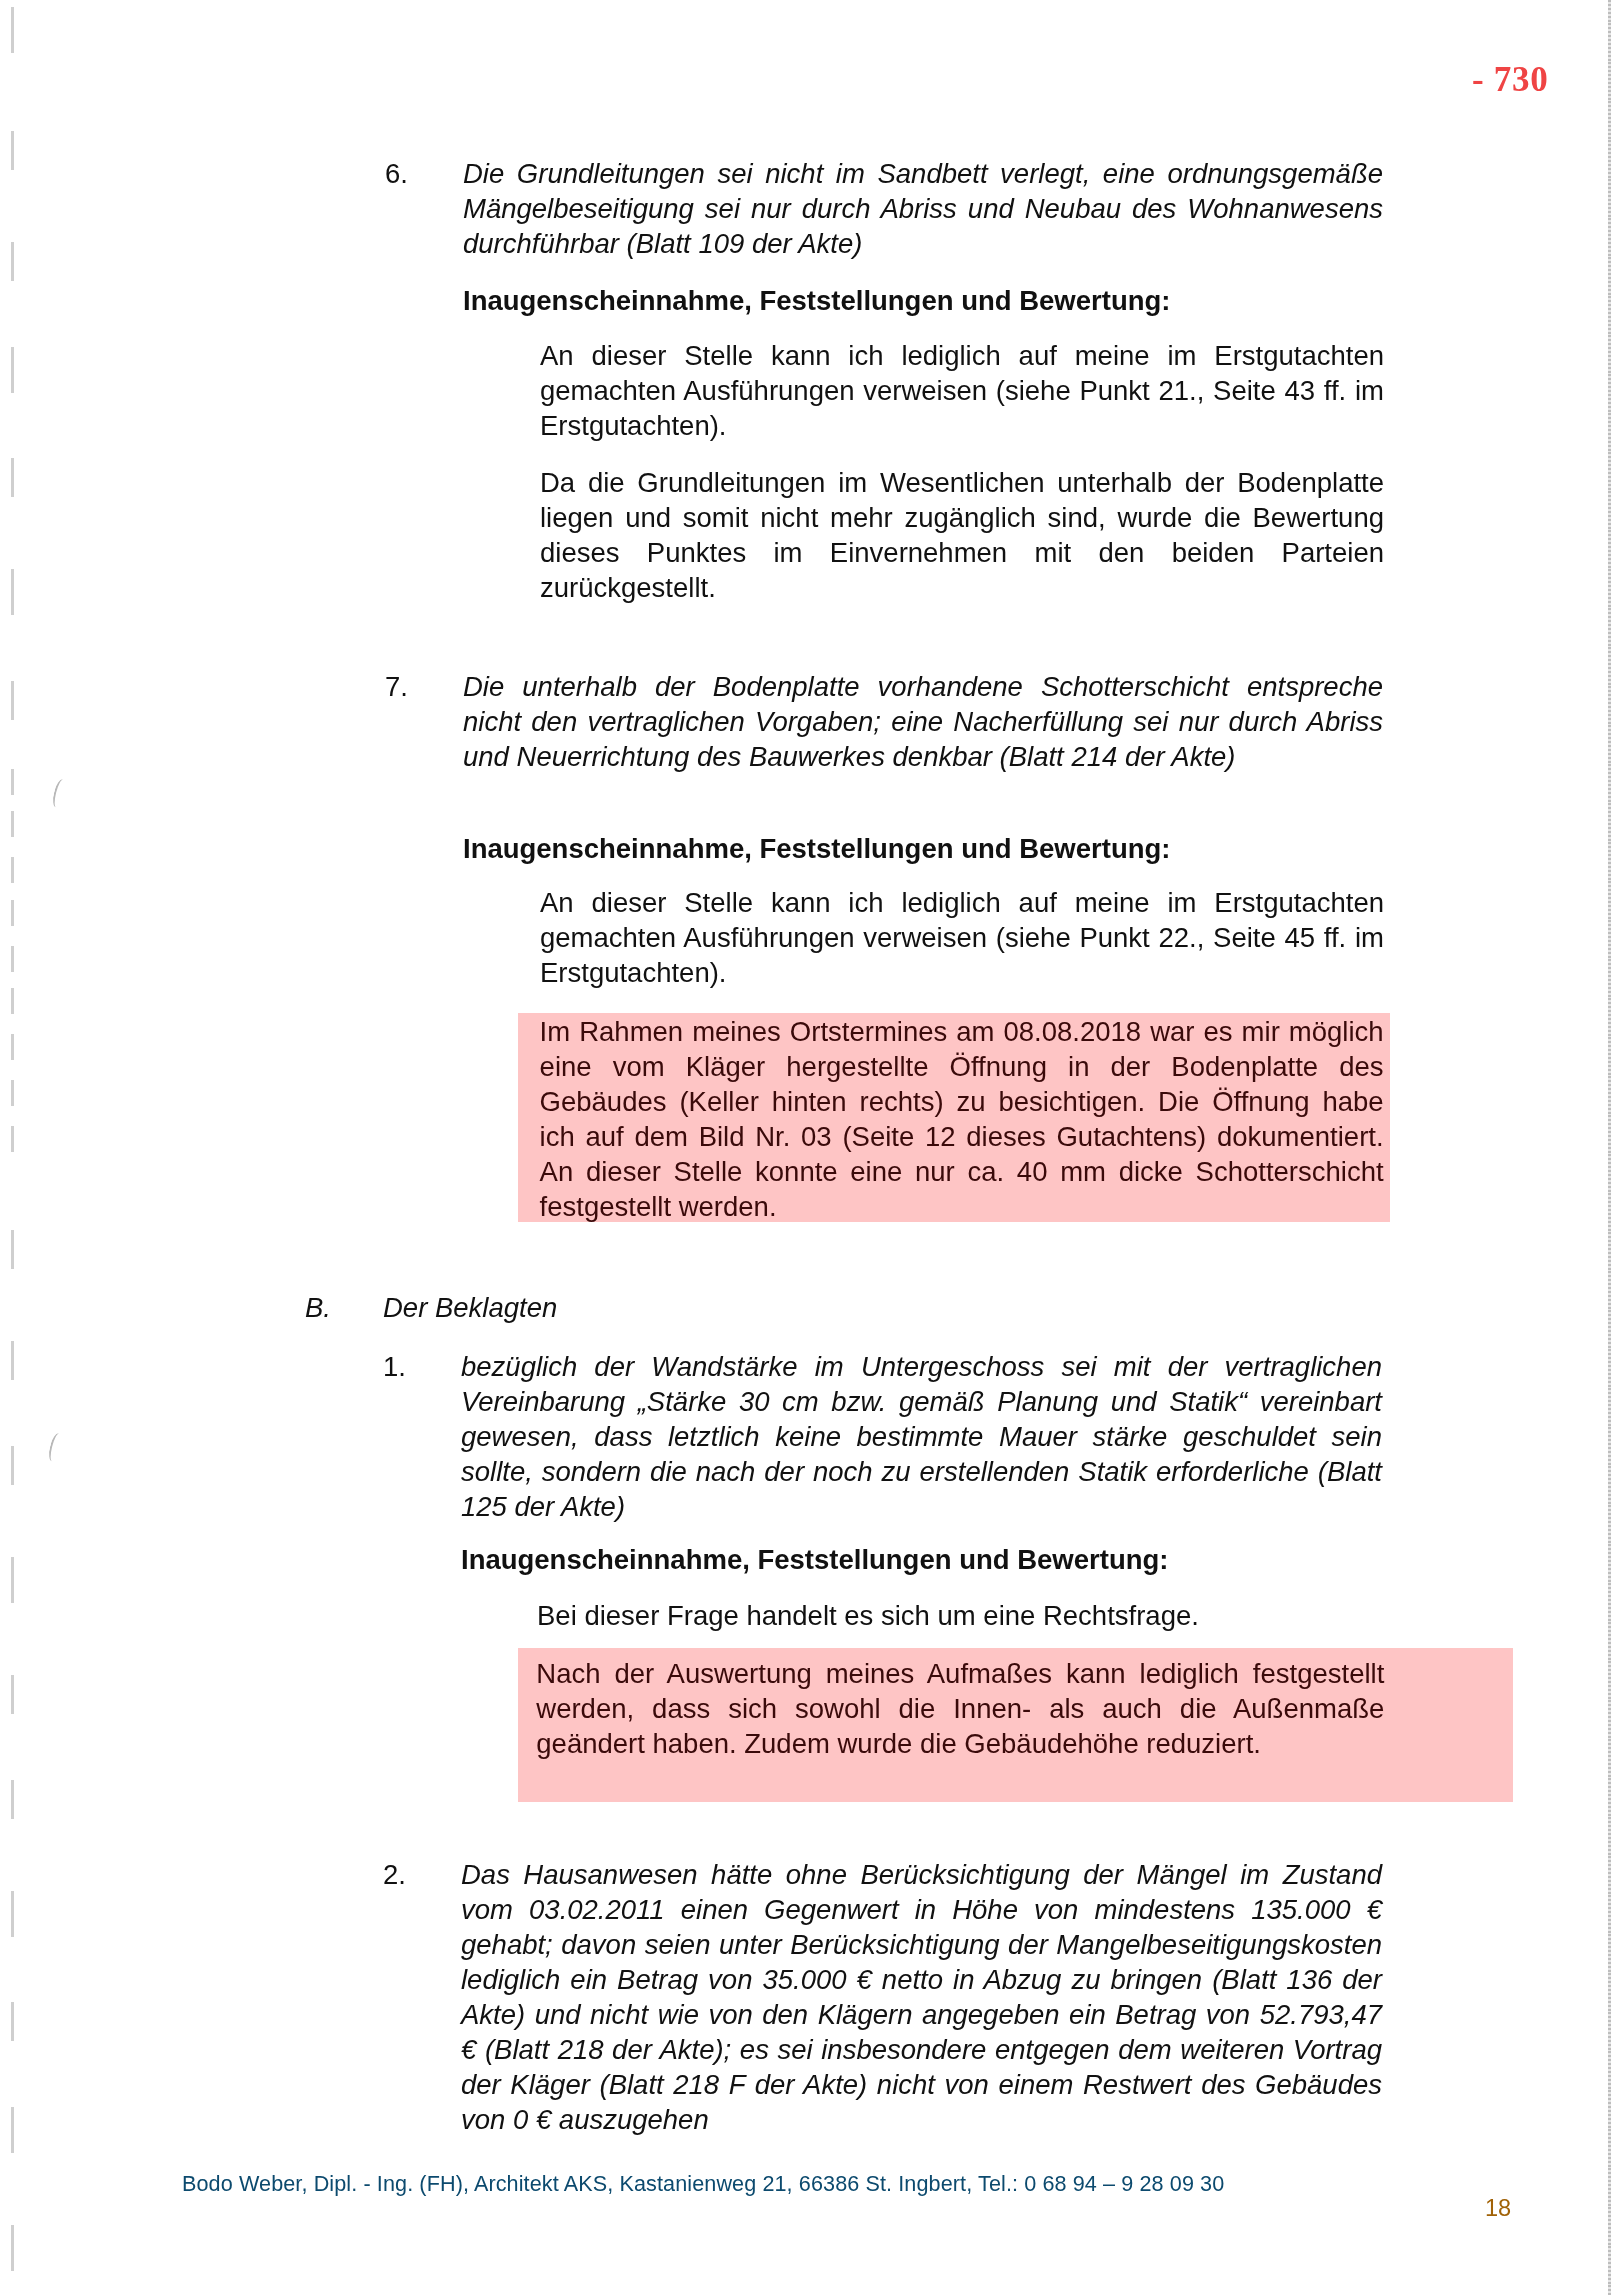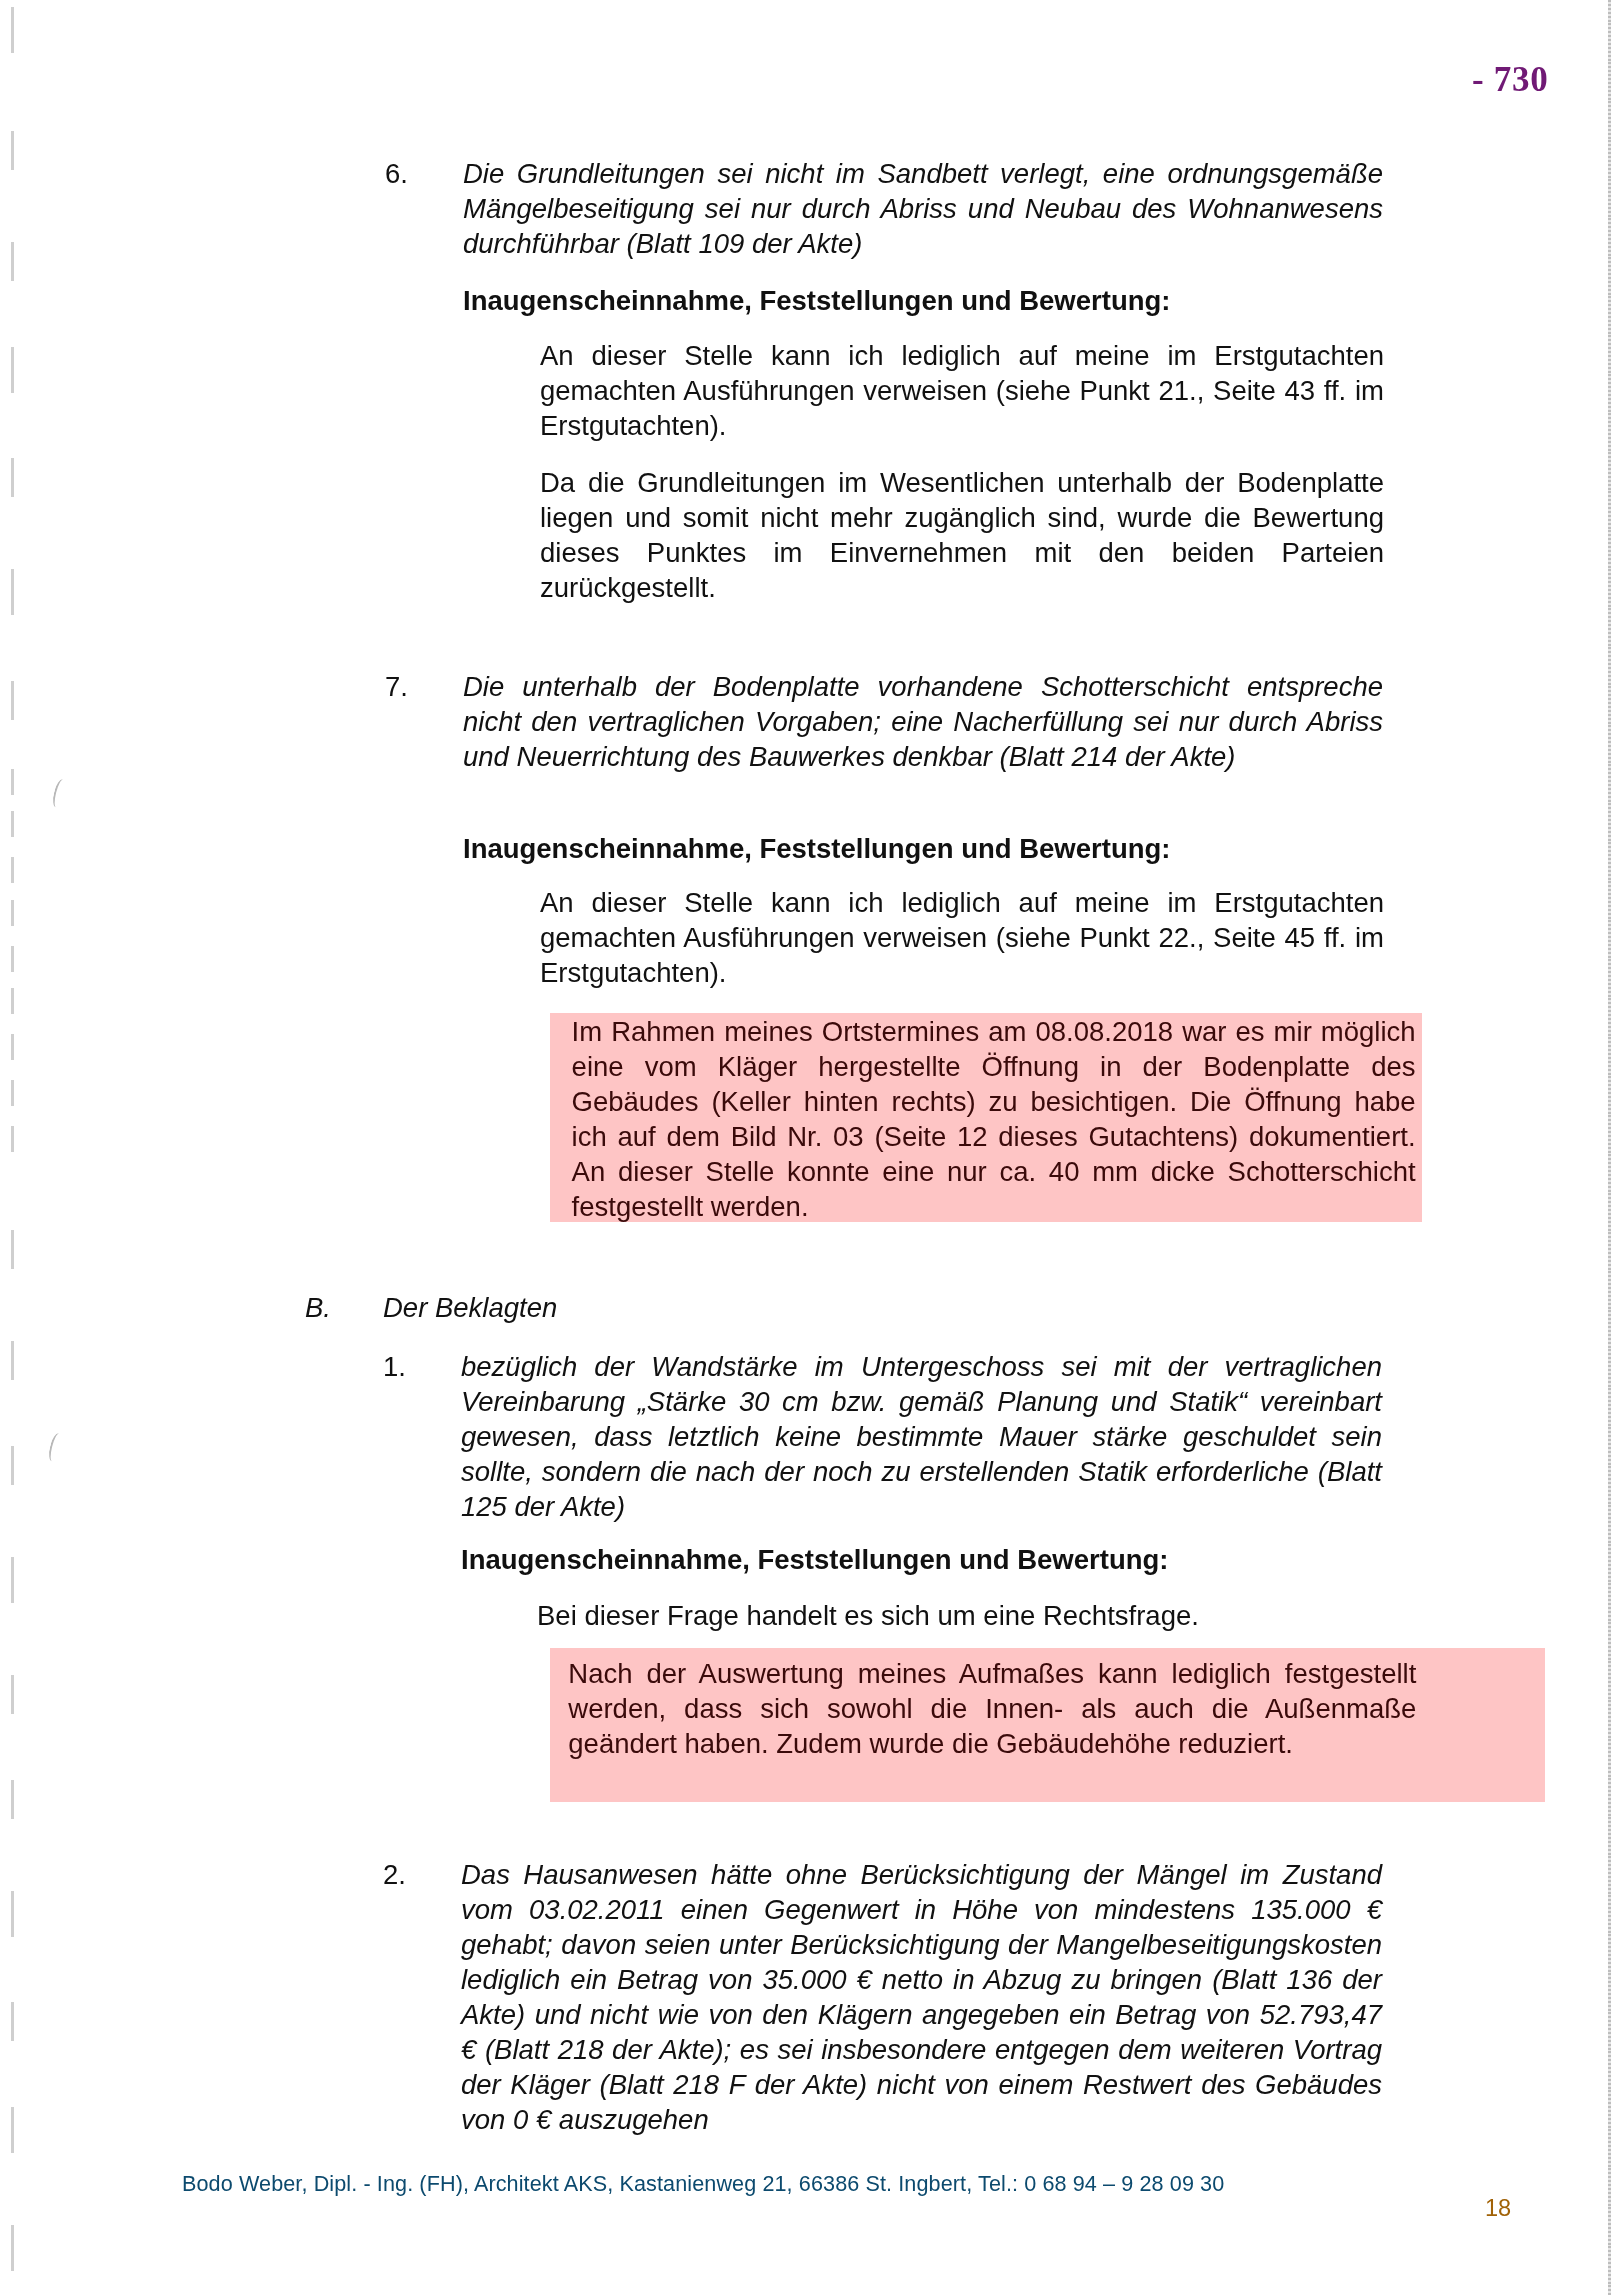--- a/index.html
+++ b/index.html
@@ -1,31 +1,31 @@
 <!DOCTYPE html>
 <html style="font-size:10.5px"><head>
 <meta charset="utf-8">
 <style>
   html, body { margin: 0; padding: 0; background: #ffffff; }
   body { width: 1623px; height: 2295px; position: relative; overflow: hidden; font-family: "Liberation Sans", sans-serif; color: #111; }
   .abs { position: absolute; }
 
-  .aktenzahl { left: 1472px; top: 60px; font-family: "Liberation Serif", serif; font-weight: bold; font-size: 35px; letter-spacing: 0.7px; color: #701a75; text-align: right; }
+  .aktenzahl { left: 1472px; top: 60px; font-family: "Liberation Serif", serif; font-weight: bold; font-size: 35px; letter-spacing: 0.7px; color: #ef4444; text-align: right; }
 
   
   .scan-mark { position: absolute; left: 10.5px; width: 3.9px; background: #cfcfcf; }
   .scan-curl { position: absolute; width: 9.2px; height: 29px; border-left: 2px solid #b8b8b8; border-radius: 60% 0 0 60%; transform: rotate(14deg); }
   .right-edge { position: absolute; left: 1608px; top: 0; width: 3.3px; height: 2295px; background: repeating-linear-gradient(180deg, #bdbdbd 0 2px, #e6e6e6 2px 3.9px); }
 
   .num { position: absolute; font-size: 27.5px; font-style: italic; line-height: 35px; }
   .num.upright { font-style: normal; }
   .para { position: absolute; font-size: 27.5px; line-height: 35px; text-align: justify; hyphens: manual; }
   .para.italic { font-style: italic; }
   .heading { position: absolute; font-size: 27.5px; font-weight: bold; line-height: 35px; }
-  .highlight { position: absolute; background: #fec5c5; margin-left: 32px; }
+  .highlight { position: absolute; background: #fec5c5; }
   .highlight .para { color: #3a0a0a; }
 
   .footer { position: absolute; left: 182px; top: 2169px; font-size: 21.6px; line-height: 29px; color: #0c4a6e; letter-spacing: 0.1px; }
   .pagenum { position: absolute; left: 1485px; top: 2195px; font-size: 23.6px; color: #a16207; }
 </style>
 </head>
 <body>
 
 <div>
   <div class="scan-mark" style="top:6.5px;height:46px;"></div>

